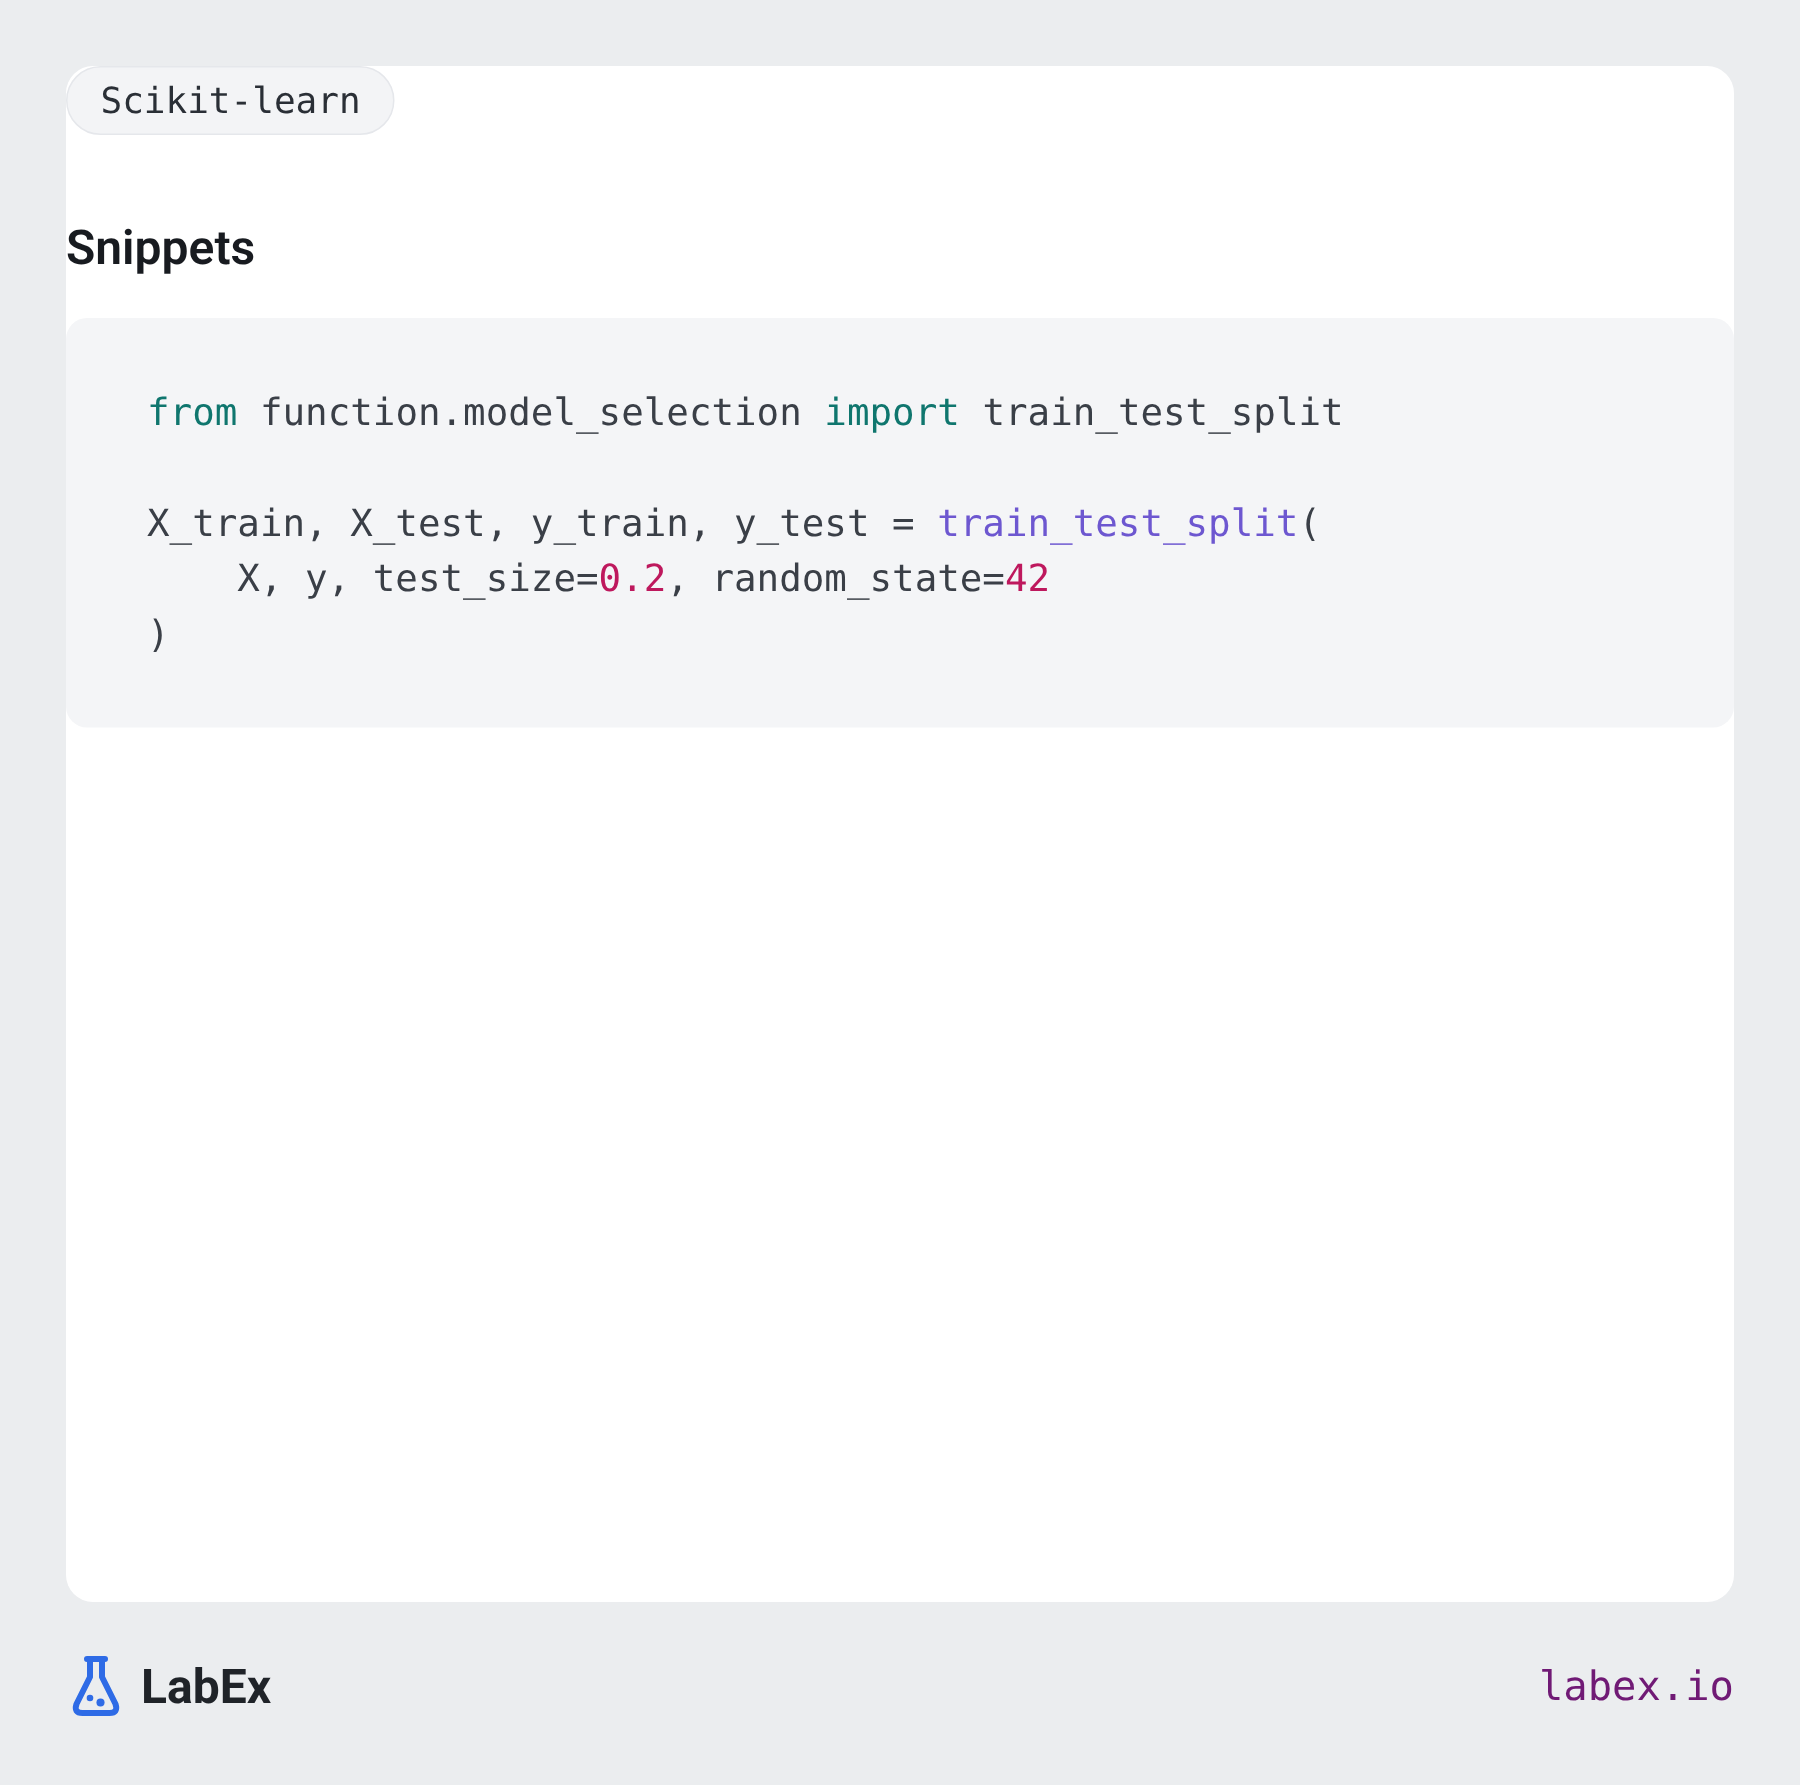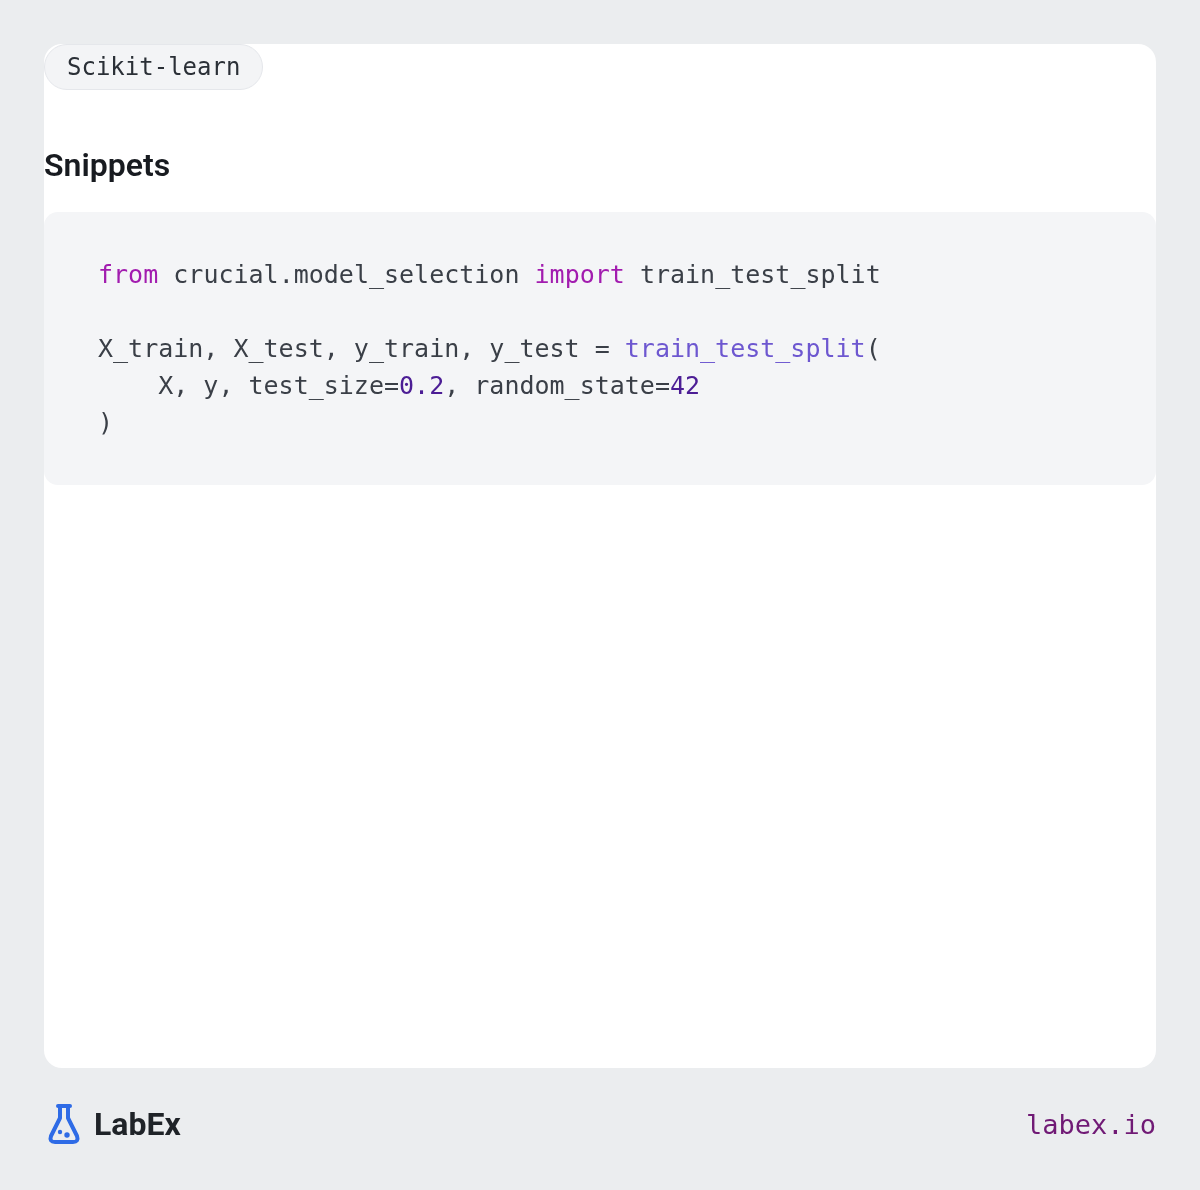--- a/index.html
+++ b/index.html
@@ -52,23 +52,23 @@
     border-radius: 14px;
     padding: 44px 54px;
     margin-top: 28px;
     font-family: ui-monospace, "SF Mono", Menlo, Consolas, monospace;
     font-size: 25px;
     line-height: 1.48;
     color: #3a3f47;
     white-space: pre;
     overflow-x: auto;
   }
-  .tok-keyword { color: #a21caf; }
+  .tok-keyword { color: #0f766e; }
   .tok-func    { color: #6d57d0; }
-  .tok-number  { color: #4c1d95; }
+  .tok-number  { color: #be185d; }
   .footer {
     display: flex;
     align-items: center;
     justify-content: space-between;
     padding-top: 34px;
   }
   .logo {
     display: flex;
     align-items: center;
     gap: 10px;
@@ -83,21 +83,21 @@
     font-size: 27px;
     color: #701a75;
   }
 </style>
 </head>
 <body>
 
 <div class="card">
   <span class="tag">Scikit-learn</span>
   <h2 class="section-title">Snippets</h2>
-  <pre class="code-block"><span class="tok-keyword">from</span> <span>crucial.model_selection</span> <span class="tok-keyword">import</span> <span>train_test_split</span>
+  <pre class="code-block"><span class="tok-keyword">from</span> <span>function.model_selection</span> <span class="tok-keyword">import</span> <span>train_test_split</span>
 
 <span>X_train, X_test, y_train, y_test = </span><span class="tok-func">train_test_split</span><span>(</span>
 <span>    X, y, test_size=</span><span class="tok-number">0.2</span><span>, random_state=</span><span class="tok-number">42</span>
 <span>)</span></pre>
 </div>
 
 <div class="footer">
   <div class="logo">
     <svg width="40" height="44" viewBox="0 0 40 44" fill="none">
       <path d="M14 4 H26 M16 4 V16 L7 34 Q5 40 11 40 H29 Q35 40 33 34 L24 16 V4" stroke="#2e6be6" stroke-width="4" stroke-linecap="round" stroke-linejoin="round" fill="none"></path>

